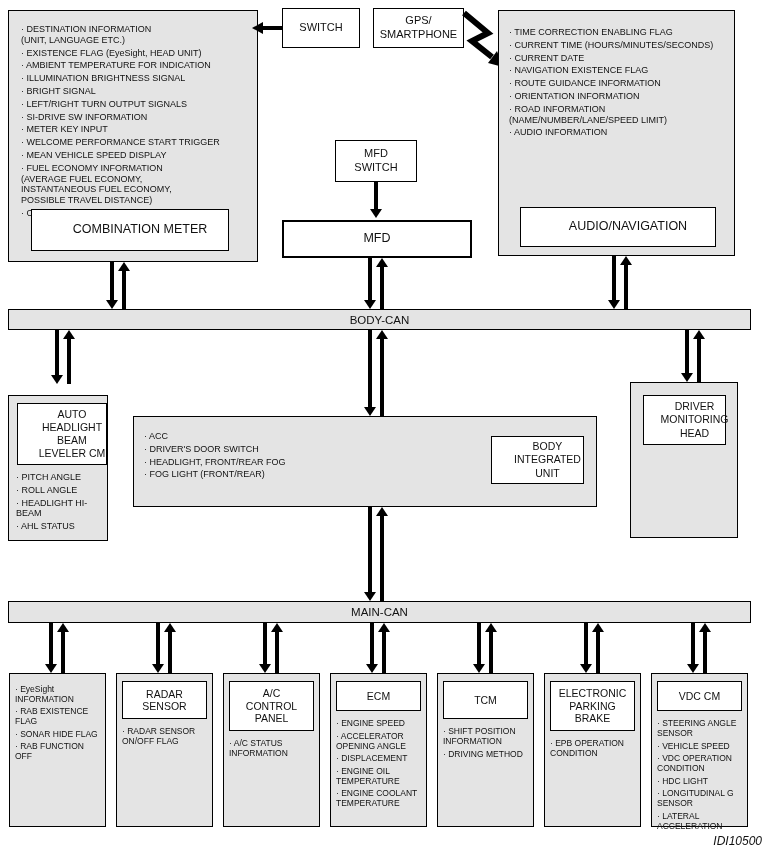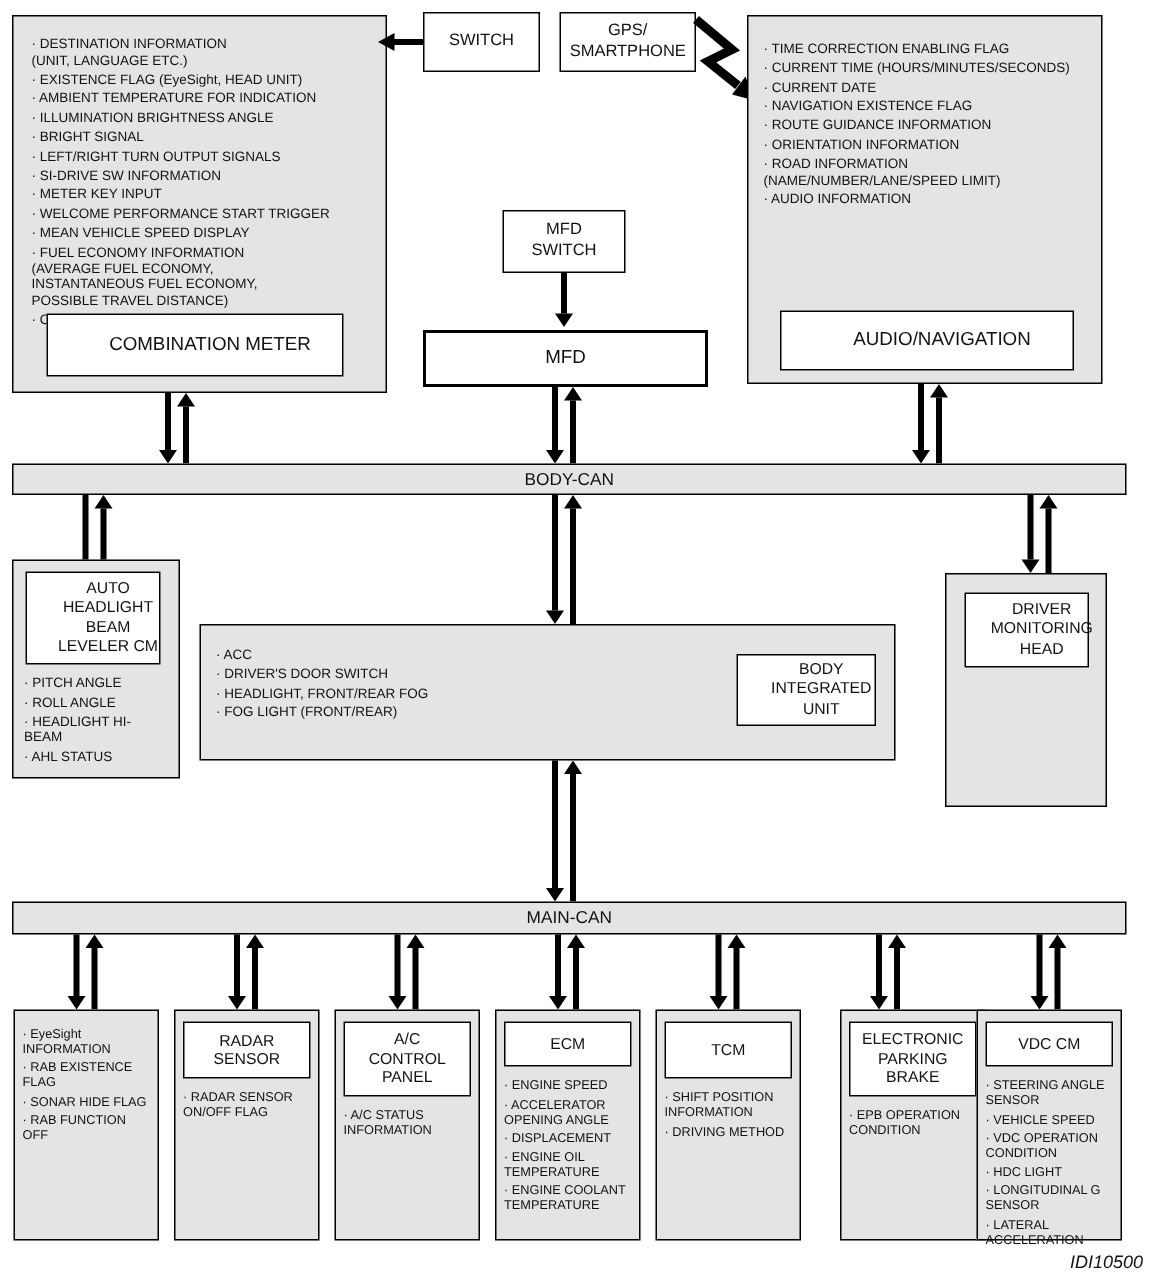--- a/index.html
+++ b/index.html
@@ -37,21 +37,21 @@
 <body>
 
 <div class="canvas">
 
   <div class="panel" style="left:8px;top:10px;width:250px;height:252px">
     <div class="list" style="left:12px;top:11px;width:234px">
       <div class="li">DESTINATION INFORMATION
 (UNIT, LANGUAGE ETC.)</div>
       <div class="li">EXISTENCE FLAG (EyeSight, HEAD UNIT)</div>
       <div class="li">AMBIENT TEMPERATURE FOR INDICATION</div>
-      <div class="li">ILLUMINATION BRIGHTNESS ANGLE</div>
+      <div class="li">ILLUMINATION BRIGHTNESS SIGNAL</div>
       <div class="li">BRIGHT SIGNAL</div>
       <div class="li">LEFT/RIGHT TURN OUTPUT SIGNALS</div>
       <div class="li">SI-DRIVE SW INFORMATION</div>
       <div class="li">METER KEY INPUT</div>
       <div class="li">WELCOME PERFORMANCE START TRIGGER</div>
       <div class="li">MEAN VEHICLE SPEED DISPLAY</div>
       <div class="li">FUEL ECONOMY INFORMATION
 (AVERAGE FUEL ECONOMY,
 INSTANTANEOUS FUEL ECONOMY,
 POSSIBLE TRAVEL DISTANCE)</div>
@@ -100,21 +100,21 @@
 
   <div class="bar" style="left:8px;top:309px;width:743px;height:21px">BODY-CAN</div>
 
   <div class="varr down" style="left:55px;top:330px;height:45px"></div>
   <div class="varr up" style="left:67px;top:339px;height:45px"></div>
   <div class="varr down" style="left:368px;top:330px;height:77px"></div>
   <div class="varr up" style="left:380px;top:339px;height:77px"></div>
   <div class="varr down" style="left:685px;top:330px;height:43px"></div>
   <div class="varr up" style="left:697px;top:339px;height:43px"></div>
 
-  <div class="panel" style="left:8px;top:373px;width:112px;height:146px">
+  <div class="panel" style="left:8px;top:395px;width:100px;height:146px">
     <div class="wbox" style="left:8px;top:7px;width:90px;height:62px;font-size:10.5px">AUTO
 HEADLIGHT
 BEAM
 LEVELER CM</div>
     <div class="list" style="left:7px;top:74px;width:94px">
       <div class="li">PITCH ANGLE</div>
       <div class="li">ROLL ANGLE</div>
       <div class="li">HEADLIGHT HI-BEAM</div>
       <div class="li">AHL STATUS</div>
     </div>
@@ -186,21 +186,21 @@
     <div class="li">ENGINE OIL TEMPERATURE</div>
     <div class="li">ENGINE COOLANT TEMPERATURE</div>
   </div>
 
   <div class="unit" style="left:437px">
     <div class="ubox" style="min-height:38px">TCM</div>
     <div class="li">SHIFT POSITION INFORMATION</div>
     <div class="li">DRIVING METHOD</div>
   </div>
 
-  <div class="unit" style="left:560px">
+  <div class="unit" style="left:544px">
     <div class="ubox" style="min-height:50px">ELECTRONIC
 PARKING
 BRAKE</div>
     <div class="li">EPB OPERATION CONDITION</div>
   </div>
 
   <div class="unit" style="left:651px">
     <div class="ubox" style="min-height:30px">VDC CM</div>
     <div class="li">STEERING ANGLE SENSOR</div>
     <div class="li">VEHICLE SPEED</div>

